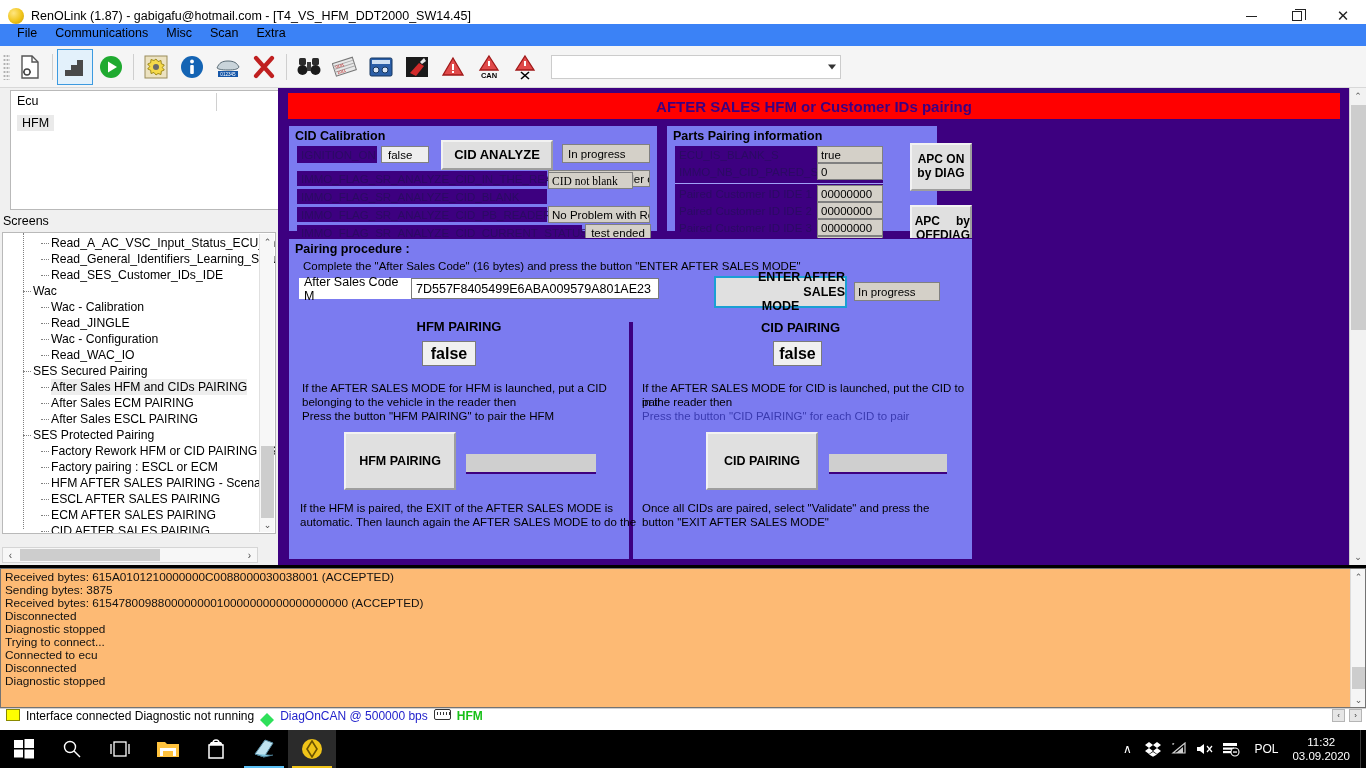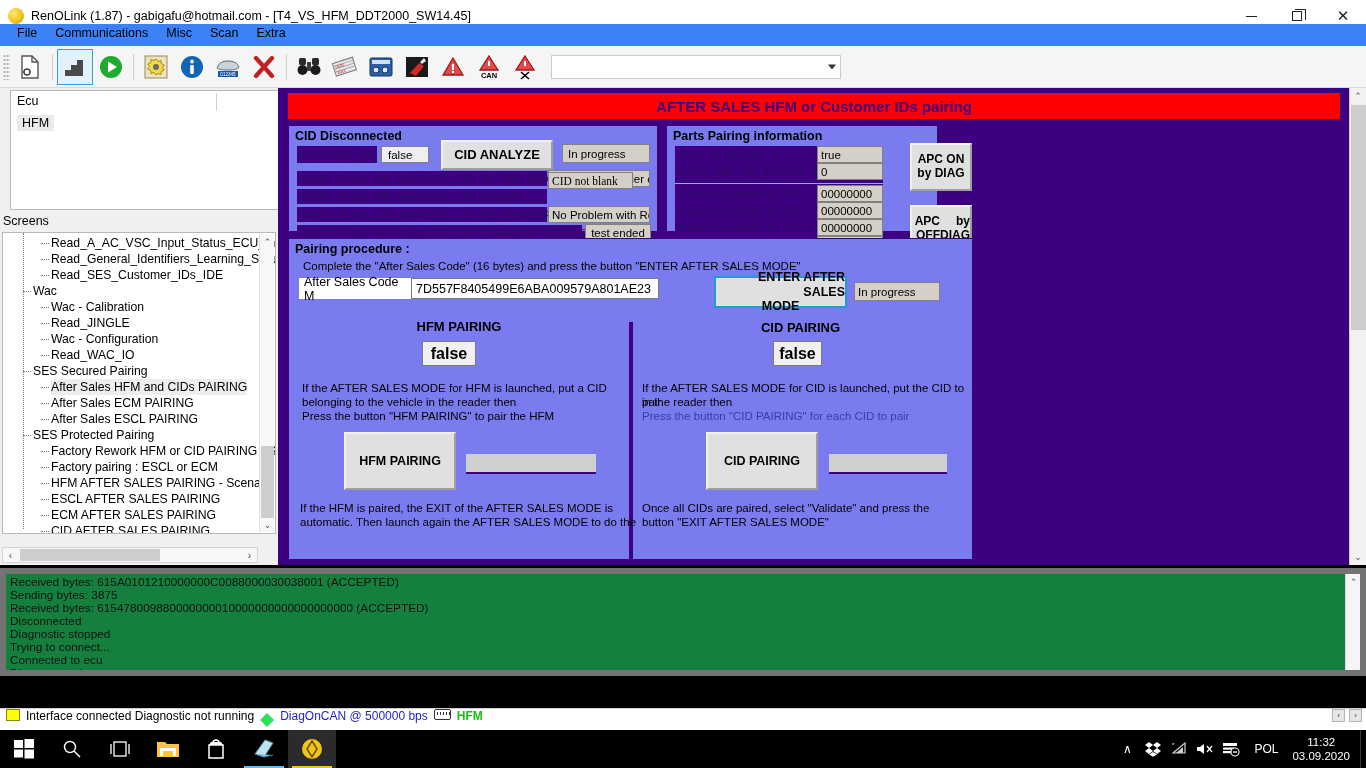--- a/index.html
+++ b/index.html
@@ -215,22 +215,22 @@
   }
   .greybar {
     position:absolute; background:#cfcfcf; border-bottom:2px solid #3d0080;
   }
   .helptext {
     position:absolute; font-size:11.5px; color:#000; line-height:14px;
   }
 
   
   .log-area {
-    position:absolute; left:0; top:568px; width:1366px; height:108px;
-    background:#15803d; border:6px solid #737373;
+    position:absolute; left:0; top:568px; width:1366px; height:140px;
+    background:#fdba74; border:1px solid #737373;
     padding:2px 4px; overflow:hidden;
   }
   .log-line { font-size:11.8px; color:#111; line-height:13px; white-space:nowrap; }
   .log-scroll {
     position:absolute; right:0; top:0; width:15px; height:138px; background:#f5f5f5;
     border-left:1px solid #dcdcdc;
   }
   .log-scroll .arrow-up,.log-scroll .arrow-dn{position:absolute;left:0;width:15px;height:15px;display:flex;align-items:center;justify-content:center;color:#555;font-size:9px;}
   .log-scroll .arrow-up{top:0;} .log-scroll .arrow-dn{bottom:0;}
   .log-scroll .thumb{position:absolute;left:1px;bottom:18px;width:13px;height:22px;background:#cdcdcd;}
@@ -481,21 +481,21 @@
       <div class="thumb"></div>
       <div class="arrow-r">›</div>
     </div>
   </div>
 
   <div class="main-area">
 
     <div class="banner">AFTER SALES HFM or Customer IDs pairing</div>
 
     <div class="panel cid-panel">
-      <div class="panel-title">CID Disconnected</div>
+      <div class="panel-title">CID Calibration</div>
 
       <div class="darkfield" style="left:8px; top:20px; width:80px; height:17px;">IGNITION_ON</div>
       <div class="valfield white" style="left:92px; top:20px; width:48px; height:17px; padding-left:6px;">false</div>
 
       <div class="btn3d" style="left:152px; top:14px; width:112px; height:30px; font-size:13px;">CID ANALYZE</div>
 
       <div class="valfield" style="left:273px; top:18px; width:88px; height:19px; padding-left:5px;">In progress</div>
 
       <div class="darkfield" style="left:8px; top:45px; width:250px; height:15px;">IMMO_FLAG_SR_ANALYZE_CID_IN_THE_READE</div>
       <div class="valfield" style="left:259px; top:44px; width:102px; height:17px;">CID not in Reader or n</div>

